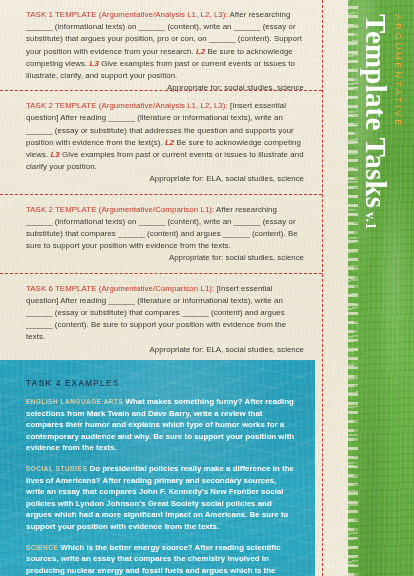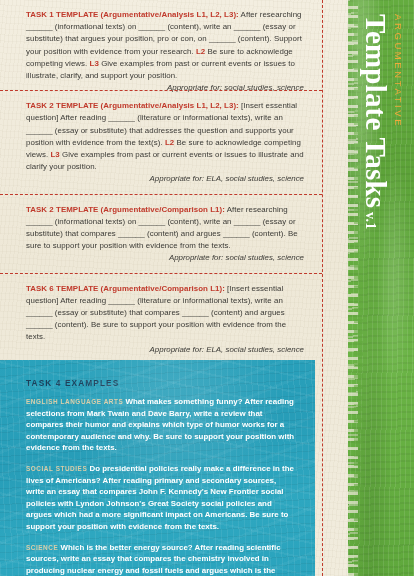--- a/index.html
+++ b/index.html
@@ -99,29 +99,29 @@
   .task-p{
     margin:0;
     color:#3B3A36;
     font-size:7.9px;
     line-height:12.2px;
     text-align:left;
     letter-spacing:.05px;
   }
   .task-head{
     color:#C0392B;
-    font-weight:700;
+    font-weight:400;
   }
   .lvl{
     color:#C0392B;
     font-weight:700;
+    font-style:italic;
   }
   .appropriate{
     display:block;
-    font-style:italic;
     color:#3B3A36;
     text-align:right;
     font-size:7.9px;
     line-height:12.2px;
   }
   .appropriate.inline{
     display:inline;
     float:right;
   }
 

